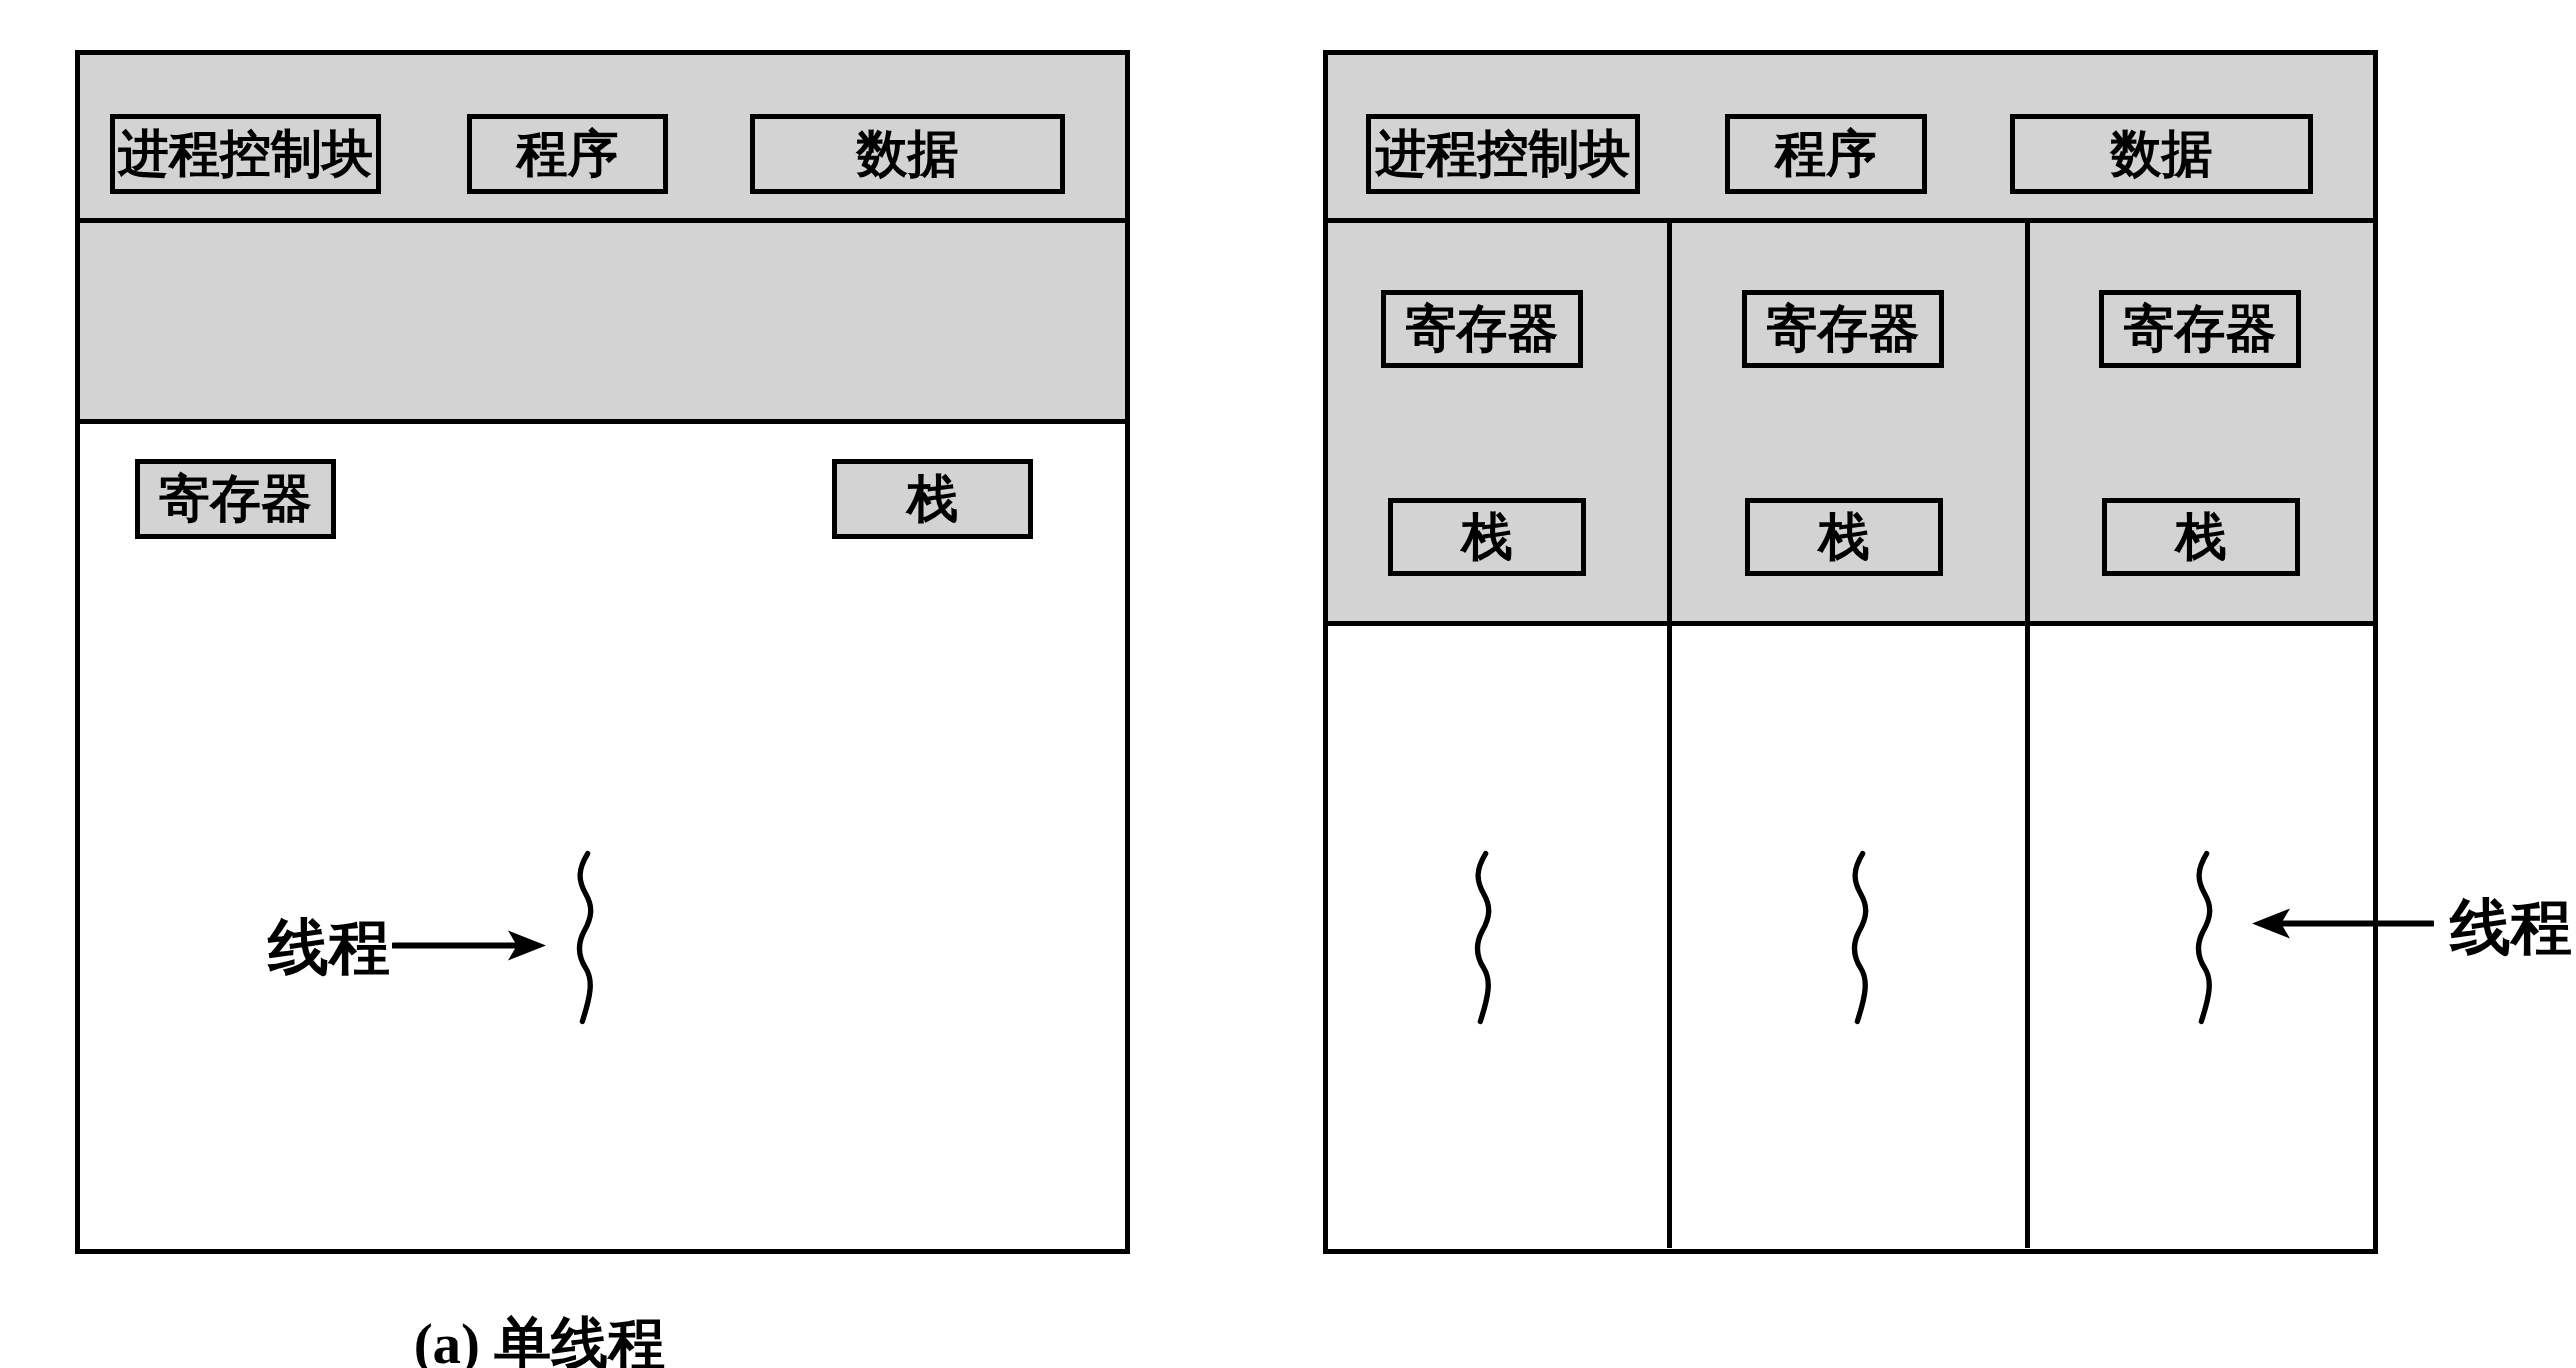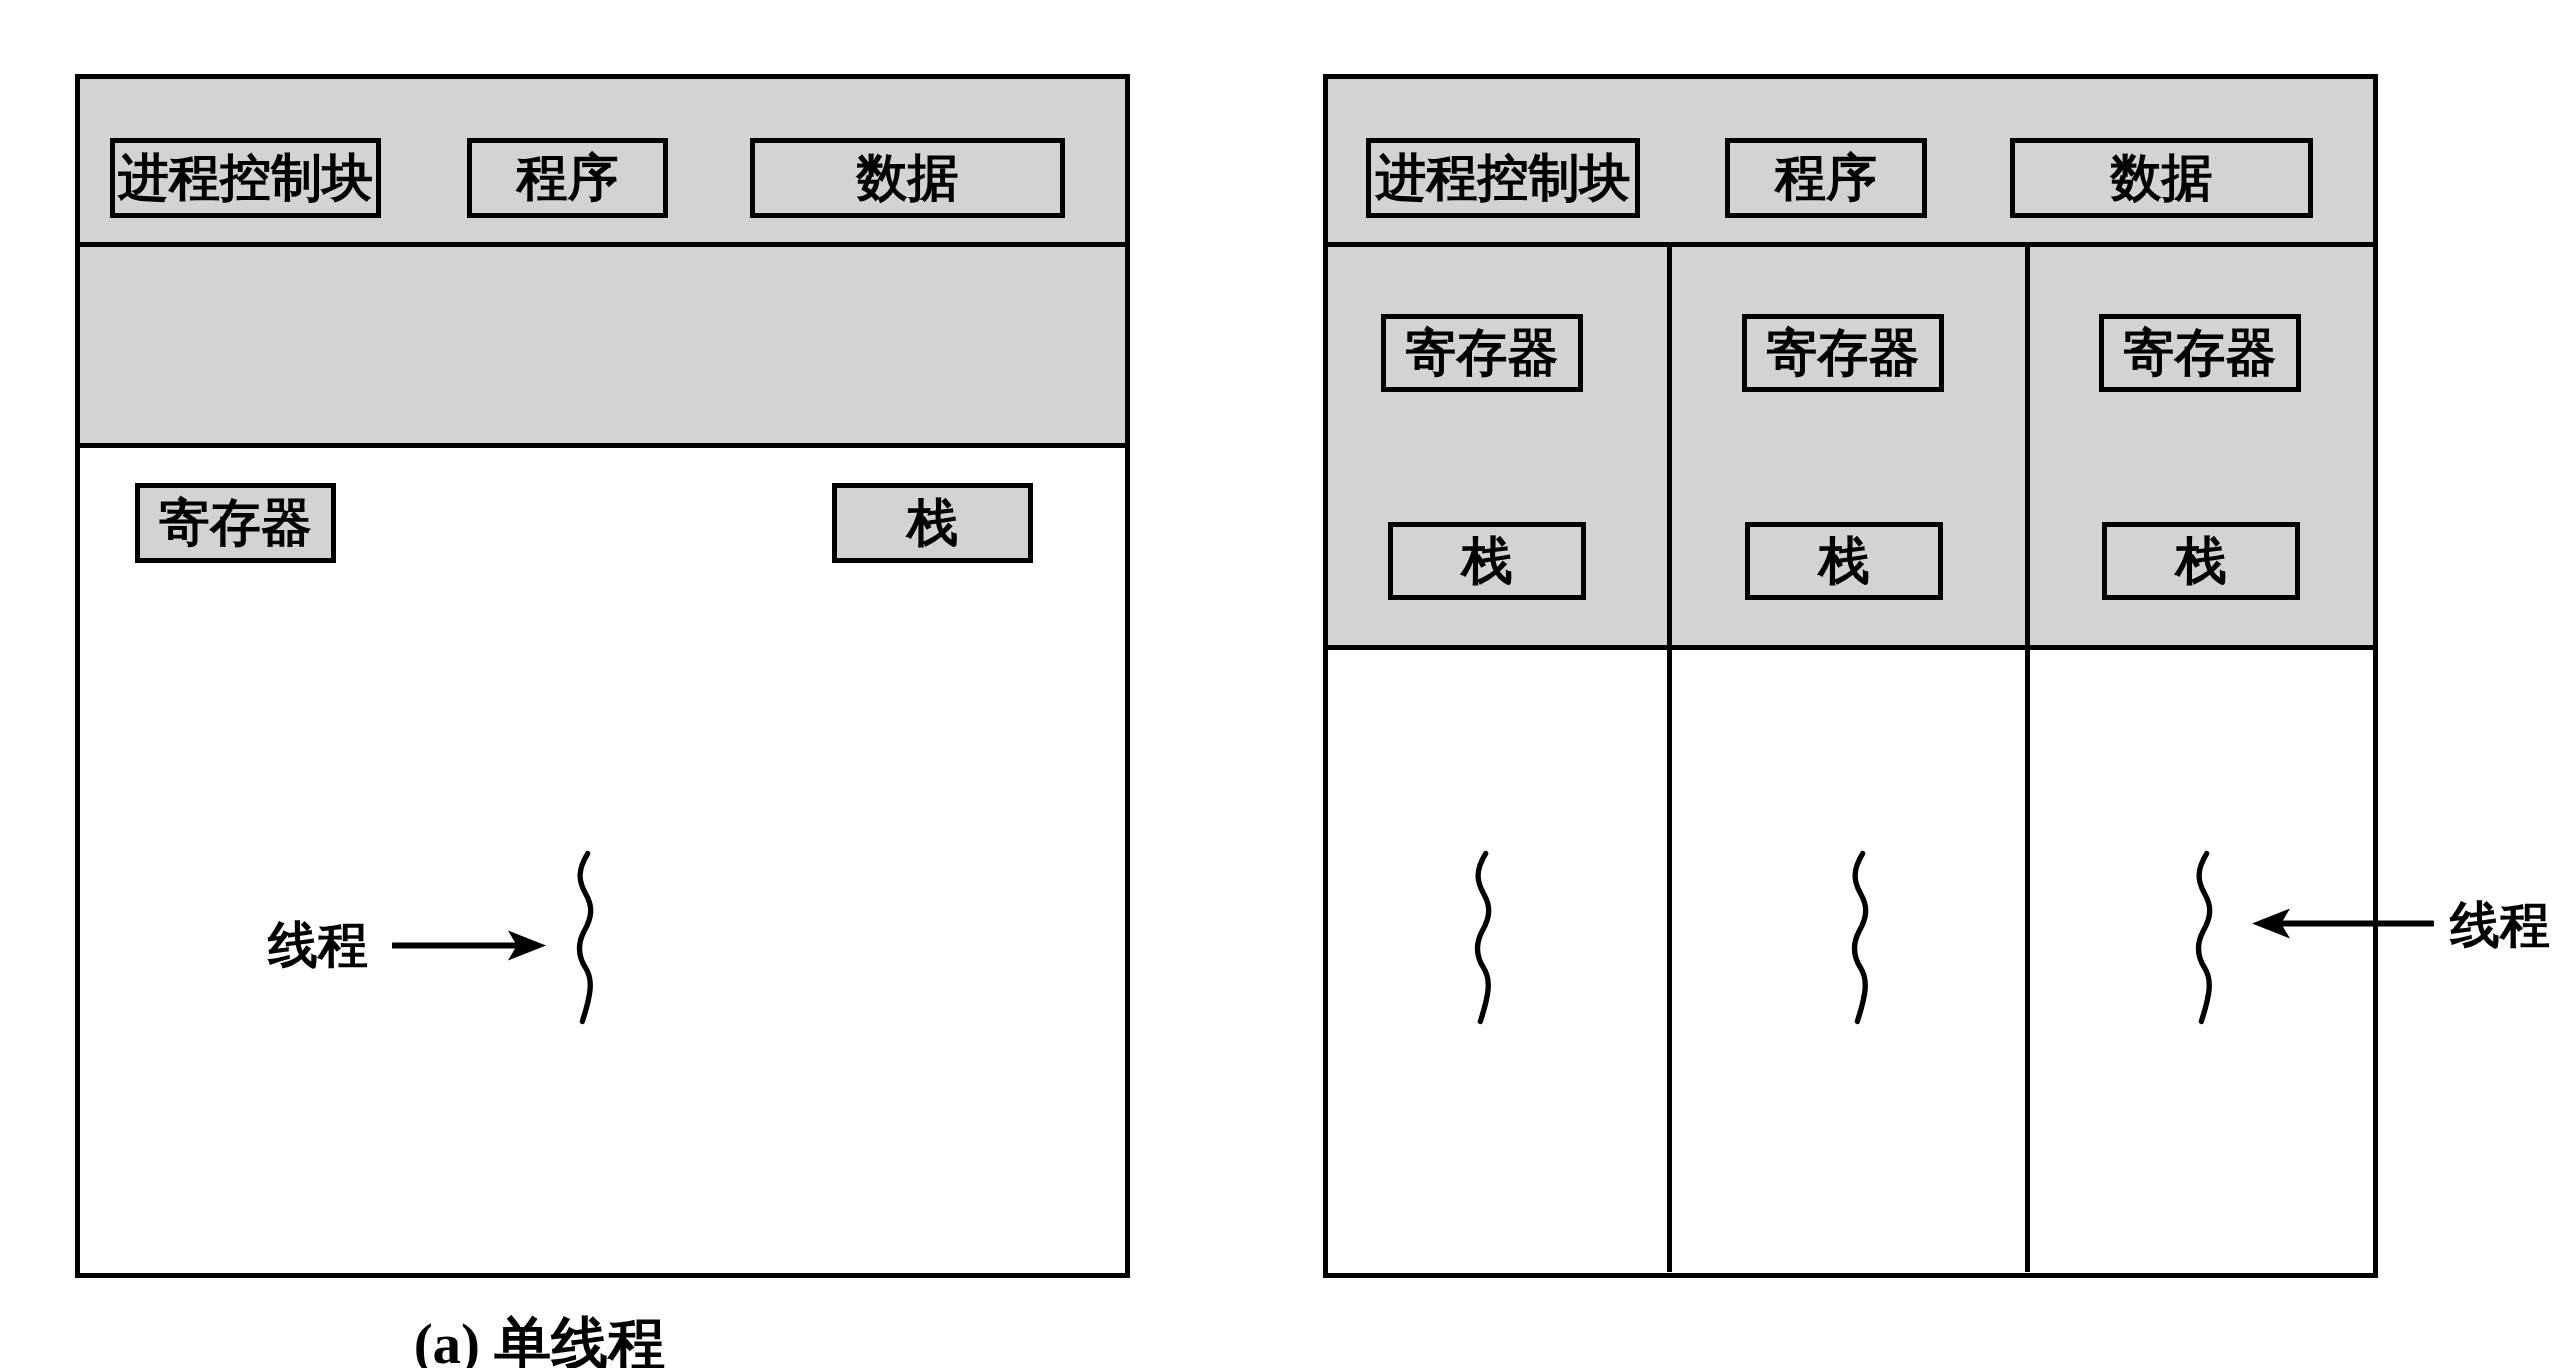--- a/index.html
+++ b/index.html
@@ -13,21 +13,21 @@
     position: relative;
     font-family: "Liberation Serif", "DejaVu Serif", serif;
     font-weight: bold;
     color: var(--line);
   }
   .canvas { position: absolute; left: 0; top: 0; width: 2576px; height: 1368px; }
 
   
   .panel {
     position: absolute;
-    top: 74px;
+    top: 50px;
     height: 1204px;
     border: 5.3px solid var(--line);
     background: var(--bg);
     text-align: right;
   }
   #panel-a { left: 75px;   width: 1055px; }
   #panel-b { left: 1323px; width: 1055px; }
 
   .header-row {
     position: absolute; left: 0; top: 0; width: 100%; height: 168px;
@@ -82,21 +82,21 @@
   #b-stk3 { left: 774px; top: 443px; width: 198px; height: 78px; }
 
   
   .squiggle { position: absolute; top: 850px; width: 32px; height: 175px; }
   #a-squiggle  { left: 569px;  }
   #b-squiggle1 { left: 1467px; }
   #b-squiggle2 { left: 1844px; }
   #b-squiggle3 { left: 2188px; }
 
   .thread-label {
-    position: absolute; font-size: 50px; line-height: 1.1; white-space: nowrap;
+    position: absolute; font-size: 61px; line-height: 1.1; white-space: nowrap; font-family: Liberation Mono, monospace;
   }
   #a-thread-label { left: 268px;  top: 918px; }
   #b-thread-label { left: 2450px; top: 898px; }
 
   .arrow { position: absolute; }
   #a-arrow { left: 392px;  top: 926px; width: 154px; height: 39px; }
   #b-arrow { left: 2252px; top: 904px; width: 182px; height: 39px; }
 
   
   .caption {

